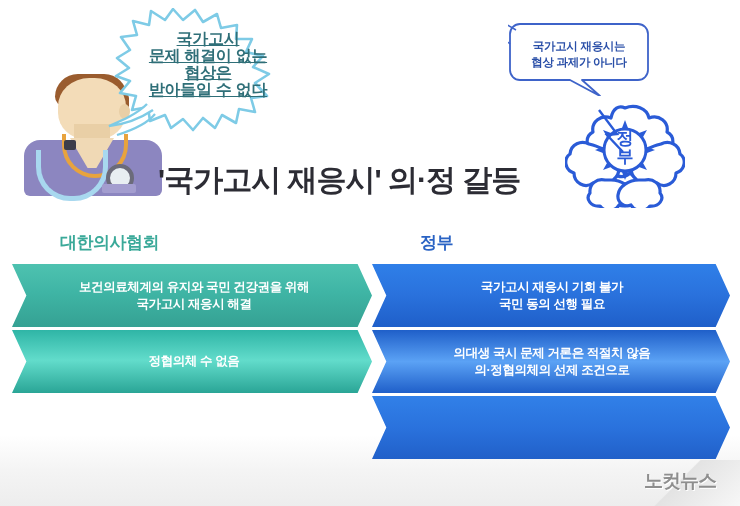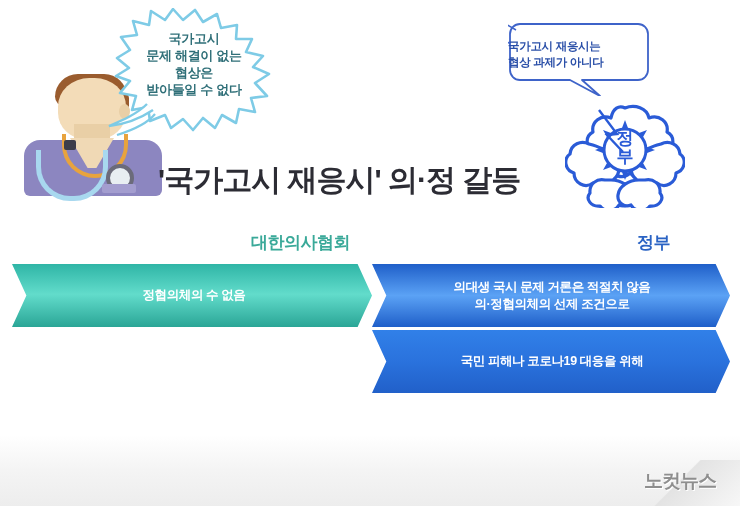--- a/index.html
+++ b/index.html
@@ -66,58 +66,59 @@
     position:absolute;left:84px;top:112px;width:34px;height:9px;
     background:#a39dcf;border-radius:2px;
   }
 
   
   .bubble-left{
     position:absolute;left:103px;top:8px;width:182px;height:128px;
   }
   .bubble-left svg{position:absolute;inset:0;}
   .bubble-left .btext{
-    position:absolute;left:0;top:22px;width:182px;
+    position:absolute;left:14px;top:22px;width:182px;
     text-align:center;color:#2f6f78;
-    font-size:13px;font-weight:bold;line-height:17px;
+    font-size:16px;font-weight:bold;line-height:17px;
     letter-spacing:-0.3px;
+    text-decoration:underline;
   }
   .bubble-left .btext span{display:block;}
 
   
   .bubble-right{
     position:absolute;left:508px;top:22px;width:142px;height:70px;
   }
   .bubble-right svg{position:absolute;inset:0;}
   .bubble-right .btext{
-    position:absolute;left:0;top:16px;width:142px;
+    position:absolute;left:0;top:16px;width:142px;text-align:center;
     color:#2a4fa8;font-size:11.5px;font-weight:bold;line-height:16px;
     letter-spacing:-0.3px;
   }
   .bubble-right .btext span{display:block;}
 
   
   .seal{position:absolute;left:565px;top:104px;width:120px;height:104px;}
 
   
   .title{
     position:absolute;left:158px;top:160px;
     font-size:30px;font-weight:bold;color:#2c2c34;
     letter-spacing:-1px;white-space:nowrap;
     font-family:"Liberation Serif","DejaVu Serif",serif;
   }
   .title .quoted{font-family:Liberation Sans, sans-serif;}
 
   
   .col-head{
     position:absolute;top:231px;font-size:17px;font-weight:bold;
-    letter-spacing:-0.5px;text-align:right;
+    letter-spacing:-0.5px;text-align:left;
   }
   .col-head.left{left:60px;width:290px;color:#3aa999;}
-  .col-head.right{left:380px;width:290px;color:#2a63c4;}
+  .col-head.right{left:420px;width:290px;color:#2a63c4;}
 
   
   .rows{position:absolute;left:0;top:264px;width:740px;}
   .row{position:relative;height:63px;margin-bottom:3px;}
 
   .ban{
     position:absolute;top:0;height:63px;
     display:flex;align-items:center;justify-content:center;
     color:#ffffff;text-align:center;
     font-size:12.5px;font-weight:bold;line-height:17px;
@@ -245,39 +246,52 @@
 
   <div class="col-head left">
     <span>대한의사협회</span>
   </div>
   <div class="col-head right">
     <span>정부</span>
   </div>
 
   <div class="rows">
 
+    <div class="row">
+      <div class="ban left t-a">
+        <div>
+          <span>보건의료체계의 유지와 국민 건강권을 위해</span>
+          <span>국가고시 재응시 해결</span>
+        </div>
+      </div>
+      <div class="ban right b-a">
+        <div>
+          <span>국가고시 재응시 기회 불가</span>
+          <span>국민 동의 선행 필요</span>
+        </div>
+      </div>
+    </div>
 
     <div class="row">
       <div class="ban left t-b">
         <div>
-          <span>정협의체의 수 없음</span>
+          <span>정협의체 수 없음</span>
         </div>
       </div>
       <div class="ban right b-b">
         <div>
           <span>의대생 국시 문제 거론은 적절치 않음</span>
           <span>의·정협의체의 선제 조건으로</span>
         </div>
       </div>
     </div>
 
     <div class="row">
       <div class="ban right b-c">
         <div>
-          <span>국민 피해나 코로나19 대응을 위해</span>
         </div>
       </div>
     </div>
 
   </div>
 
   <div class="fold"></div>
 
   <div class="logo">
     <div class="logo-text">노컷뉴스</div>

